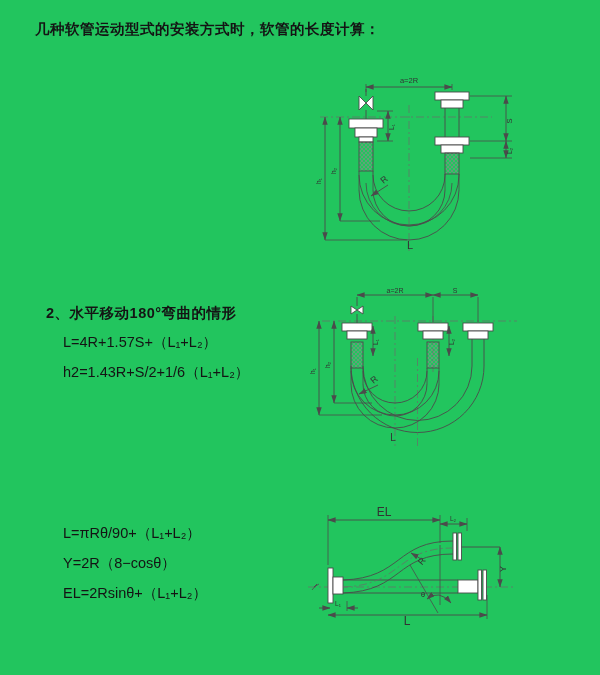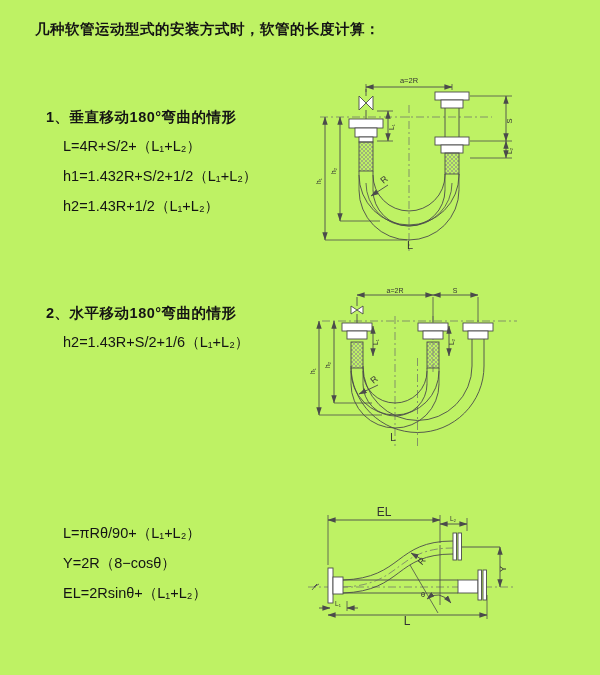--- a/index.html
+++ b/index.html
@@ -1,45 +1,40 @@
 <!DOCTYPE html>
 <html><head>
 <meta charset="utf-8">
 <style>
   html,body{margin:0;padding:0;}
   body{width:600px;height:675px;background:#fff;position:relative;
        font-family:"Liberation Sans","DejaVu Sans",sans-serif;color:#141414;}
-  .page{position:absolute;left:0;top:0;width:600px;height:675px;background:#bef264;}
+  .page{position:absolute;left:0;top:0;width:600px;height:675px;background:#22c55e;}
   .title{position:absolute;left:35px;top:20px;font-size:14.5px;font-weight:700;letter-spacing:.5px;}
   .sec{position:absolute;left:46px;}
   .sec .heading{font-size:14.5px;font-weight:700;letter-spacing:.5px;margin:0 0 4px 0;}
   .sec .formula{font-size:14.5px;font-weight:400;margin-left:17px;line-height:30px;white-space:nowrap;}
   svg{position:absolute;overflow:visible;}
   svg text{font-family:"Liberation Sans","DejaVu Sans",sans-serif;fill:#333;stroke:none;}
   .dln{stroke:#4b4b4b;stroke-width:0.9;fill:none;}
   .thin{stroke:#4b4b4b;stroke-width:0.8;fill:none;}
   .cl{stroke:#6a6a6a;stroke-width:0.7;fill:none;stroke-dasharray:8 3 2 3;}
   .ff{fill:#fff;stroke:#4b4b4b;stroke-width:0.9;}
 </style>
 </head>
 <body>
 
 <div class="page">
 
   <div class="title">几种软管运动型式的安装方式时，软管的长度计算：</div>
 
-  <div class="sec" style="top:108px">
-    <div class="heading">1、垂直移动180°弯曲的情形</div>
-    <div class="formula">L=4R+S/2+（L₁+L₂）</div>
-    <div class="formula">h1=1.432R+S/2+1/2（L₁+L₂）</div>
-    <div class="formula">h2=1.43R+1/2（L₁+L₂）</div>
-  </div>
 
   <div class="sec" style="top:304px">
     <div class="heading">2、水平移动180°弯曲的情形</div>
+    <div class="formula">L=4R+1.57S+（L₁+L₂）</div>
     <div class="formula">h2=1.43R+S/2+1/6（L₁+L₂）</div>
   </div>
 
   <div class="sec" style="top:518px">
     <div class="formula">L=πRθ/90+（L₁+L₂）</div>
     <div class="formula">Y=2R（8−cosθ）</div>
     <div class="formula">EL=2Rsinθ+（L₁+L₂）</div>
   </div>
 
   <svg width="235" height="195" viewBox="0 0 235 195" style="left:300px;top:63px">

